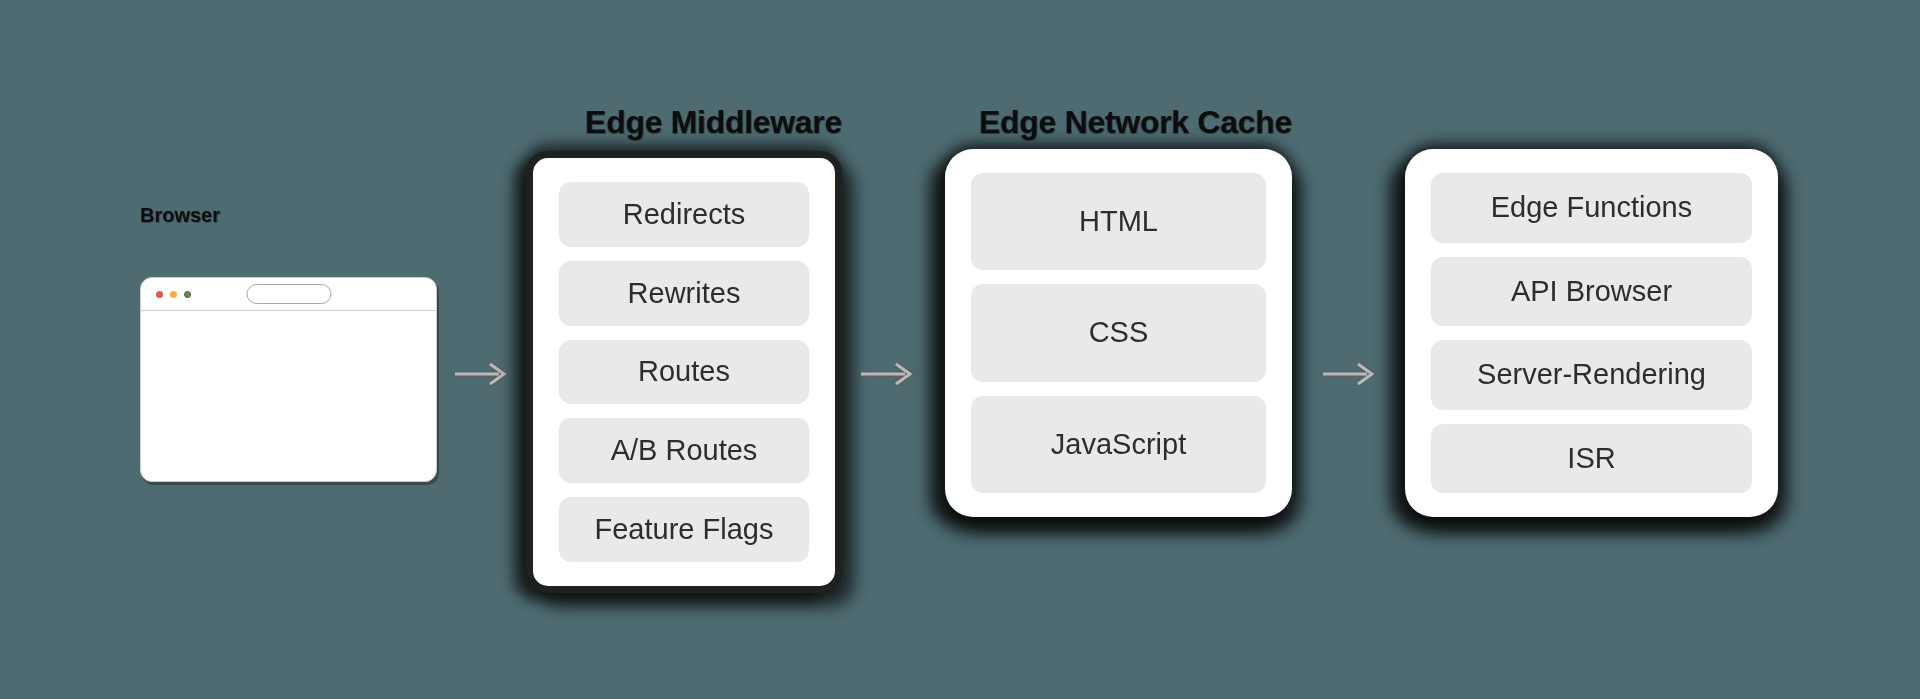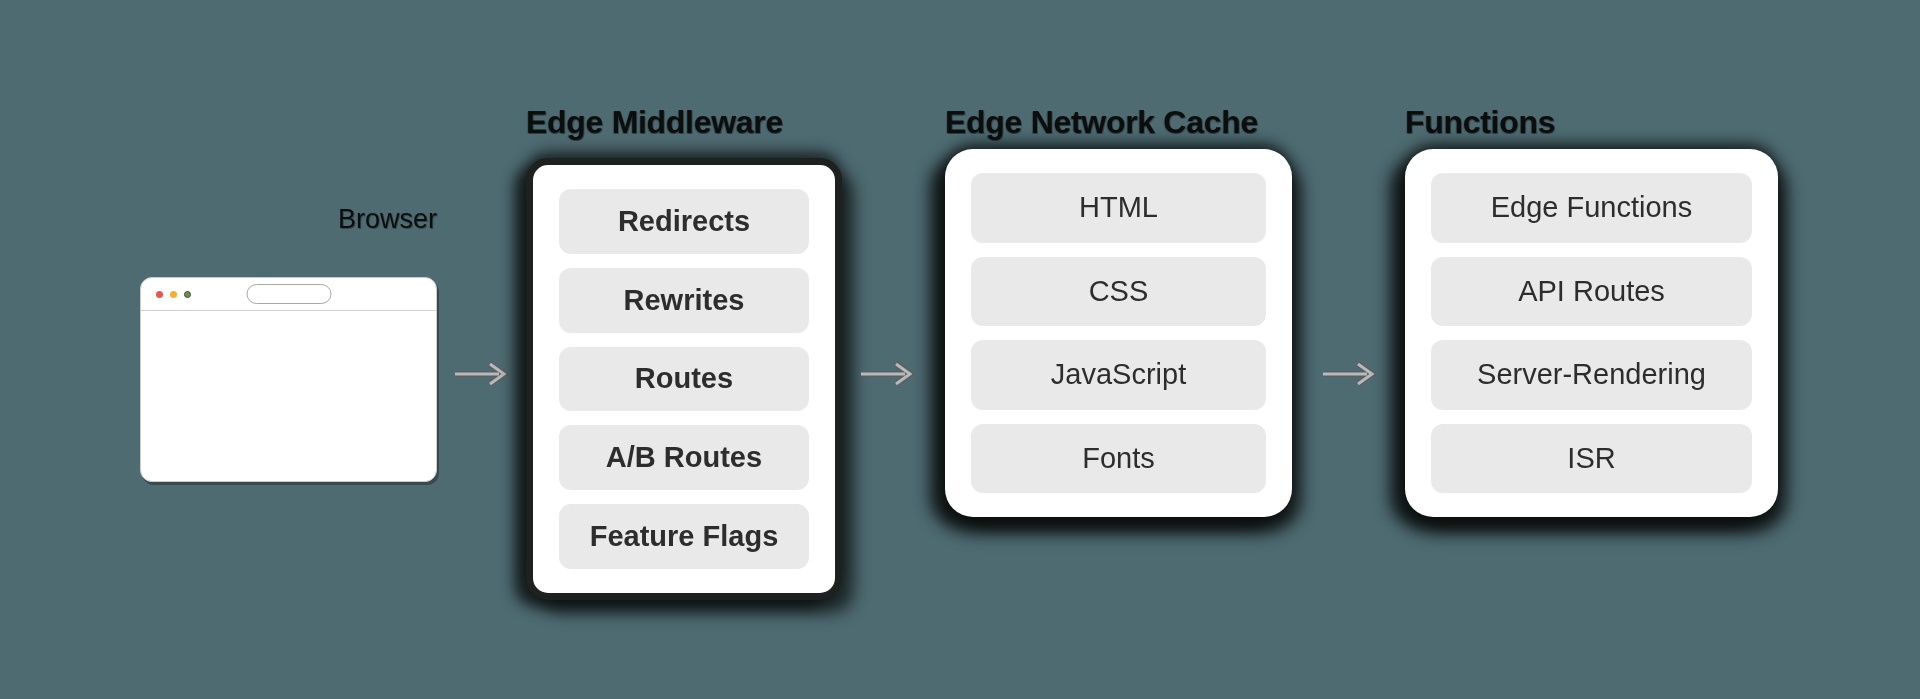--- a/index.html
+++ b/index.html
@@ -11,21 +11,21 @@
     width: 1920px;
     height: 699px;
     background: var(--bg, #4e6b72);
   }
 
   
   .col { position: absolute; }
   .col-title {
     position: absolute;
     top: 0; left: 0; right: 0;
-    text-align: left;
+    text-align: right;
     font-size: 32px;
     font-weight: 700;
     color: var(--titleText, #0c0e0d);
     letter-spacing: -0.3px;
     text-shadow: 1px 1px 0 rgba(10,12,11,0.35), -1px 1px 0 rgba(10,12,11,0.2);
     white-space: nowrap;
   }
   .card {
     position: absolute;
     left: 0; right: 0;
@@ -37,49 +37,48 @@
     display: flex;
     flex-direction: column;
     gap: 14px;
     box-shadow:
       -15px 9px 16px 0 rgba(10,13,12,0.85),
       12px 11px 16px -2px rgba(10,13,12,0.65),
       0 -8px 14px -2px rgba(10,13,12,0.7),
       0 15px 18px 0 rgba(10,13,12,0.75);
   }
   .card--bordered {
-    top: 54px;
+    top: 47px;
     height: 442px;
     border: 7px solid var(--cardBorder, #1d211f);
     border-radius: 22px;
     box-shadow:
       -12px 7px 14px 0 rgba(10,13,12,0.8),
       12px 13px 16px 0 rgba(10,13,12,0.7),
       0 -9px 14px -2px rgba(10,13,12,0.65);
-    font-weight: bold;
   }
   .pill {
     flex: 1;
     background: var(--pillBg, #e9e9ea);
     border-radius: 12px;
     display: flex;
     align-items: center;
     justify-content: center;
     font-size: 29px;
     color: var(--pillText, #2d2d2d);
     white-space: nowrap;
   }
 
   
   .browser-label {
     position: absolute;
     left: 140px; top: 204px; width: 297px;
-    text-align: right;
-    font-size: 27px;
-    font-weight: 400;
+    text-align: left;
+    font-size: 20px;
+    font-weight: 700;
     color: var(--titleText, #0c0e0d);
     text-shadow: 1px 1px 0 rgba(10,12,11,0.35);
   }
   .browser-window {
     position: absolute;
     left: 140px; top: 277px;
     width: 297px; height: 205px;
     background: #ffffff;
     border: 1px solid #c9cccd;
     border-radius: 12px;
@@ -160,38 +159,36 @@
         <path d="M38 4 L52 14 L38 24"></path>
     </g>
   </svg>
 
   <div class="col" style="left:945px; top:104px; width:347px; height:400px">
     <div class="col-title">Edge Network Cache</div>
     <div class="card">
       <div class="pill">HTML</div>
       <div class="pill">CSS</div>
       <div class="pill">JavaScript</div>
-      <div class="pill">Fonts</div>
     </div>
   </div>
 
   <svg class="arrow" style="left:1320px" width="62" height="28" viewBox="0 0 62 28">
     <g fill="none" stroke="#5a5f61" stroke-width="6" stroke-linejoin="miter">
       <path d="M3 14 H47"></path>
         <path d="M38 4 L52 14 L38 24"></path>
     </g>
     <g fill="none" stroke="#b7babb" stroke-width="3" stroke-linejoin="miter">
       <path d="M3 14 H47"></path>
         <path d="M38 4 L52 14 L38 24"></path>
     </g>
   </svg>
 
   <div class="col" style="left:1405px; top:104px; width:373px; height:400px">
-    <div class="col-title">Functions</div>
     <div class="card">
       <div class="pill">Edge Functions</div>
-      <div class="pill">API Routes</div>
+      <div class="pill">API Browser</div>
       <div class="pill">Server-Rendering</div>
       <div class="pill">ISR</div>
     </div>
   </div>
 
 </div>
 
 </body></html>

